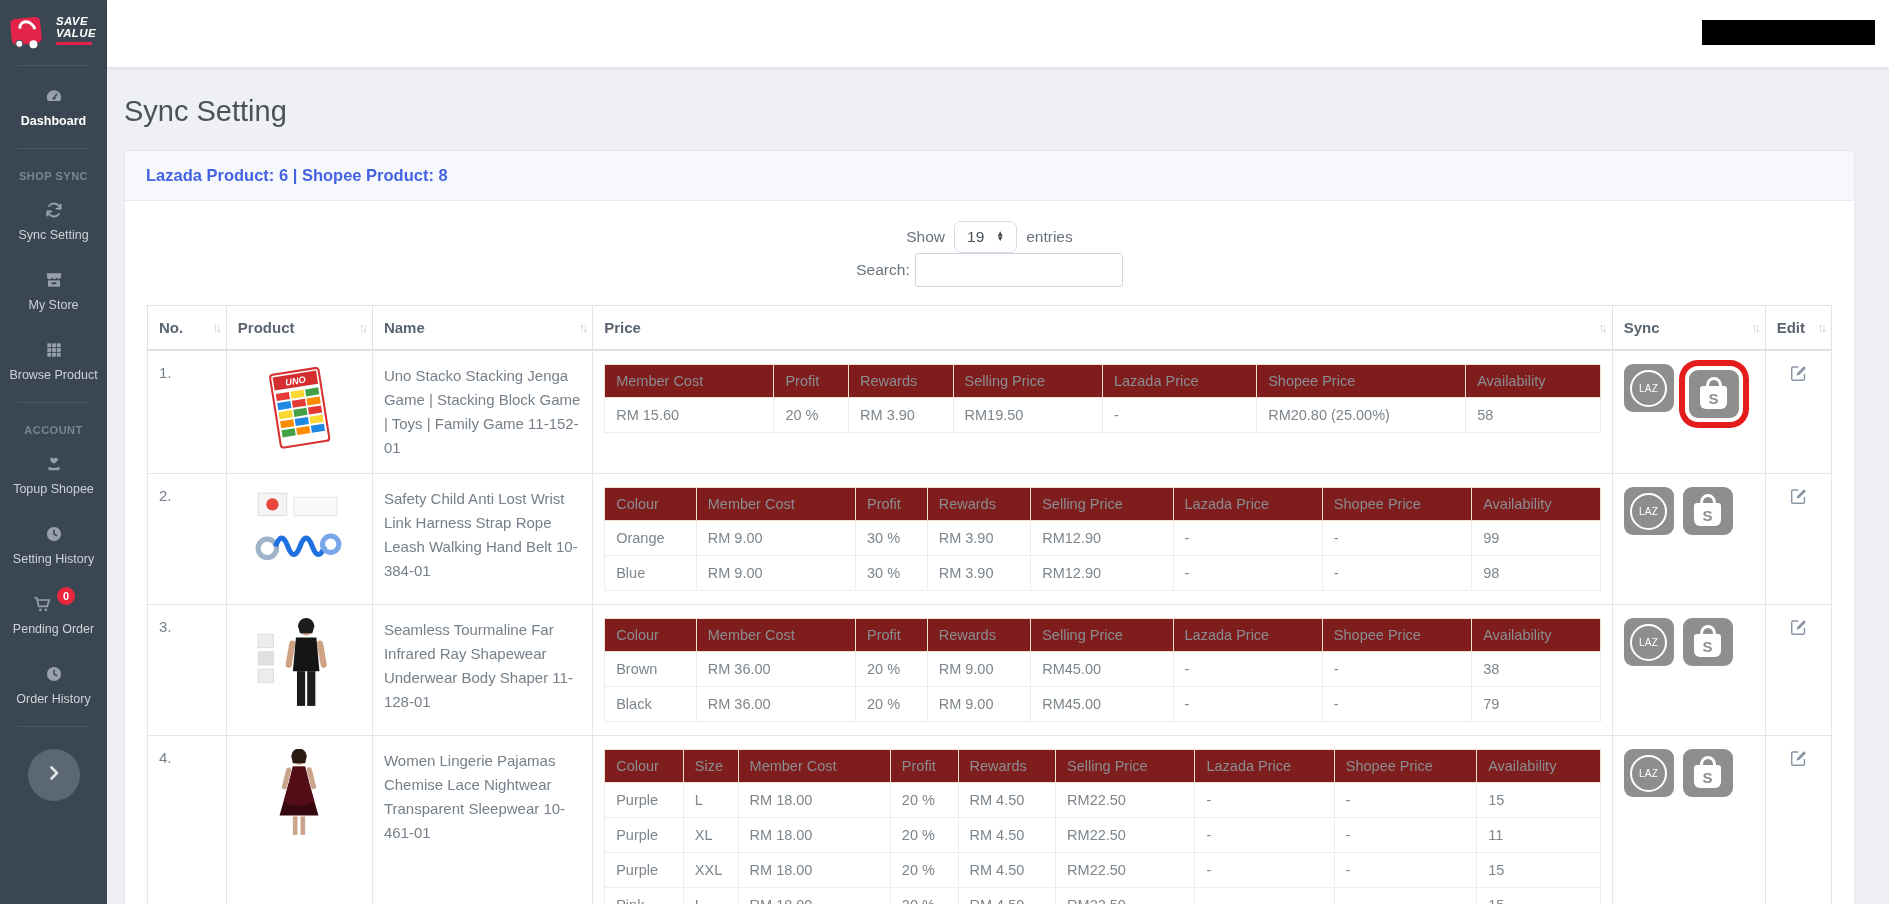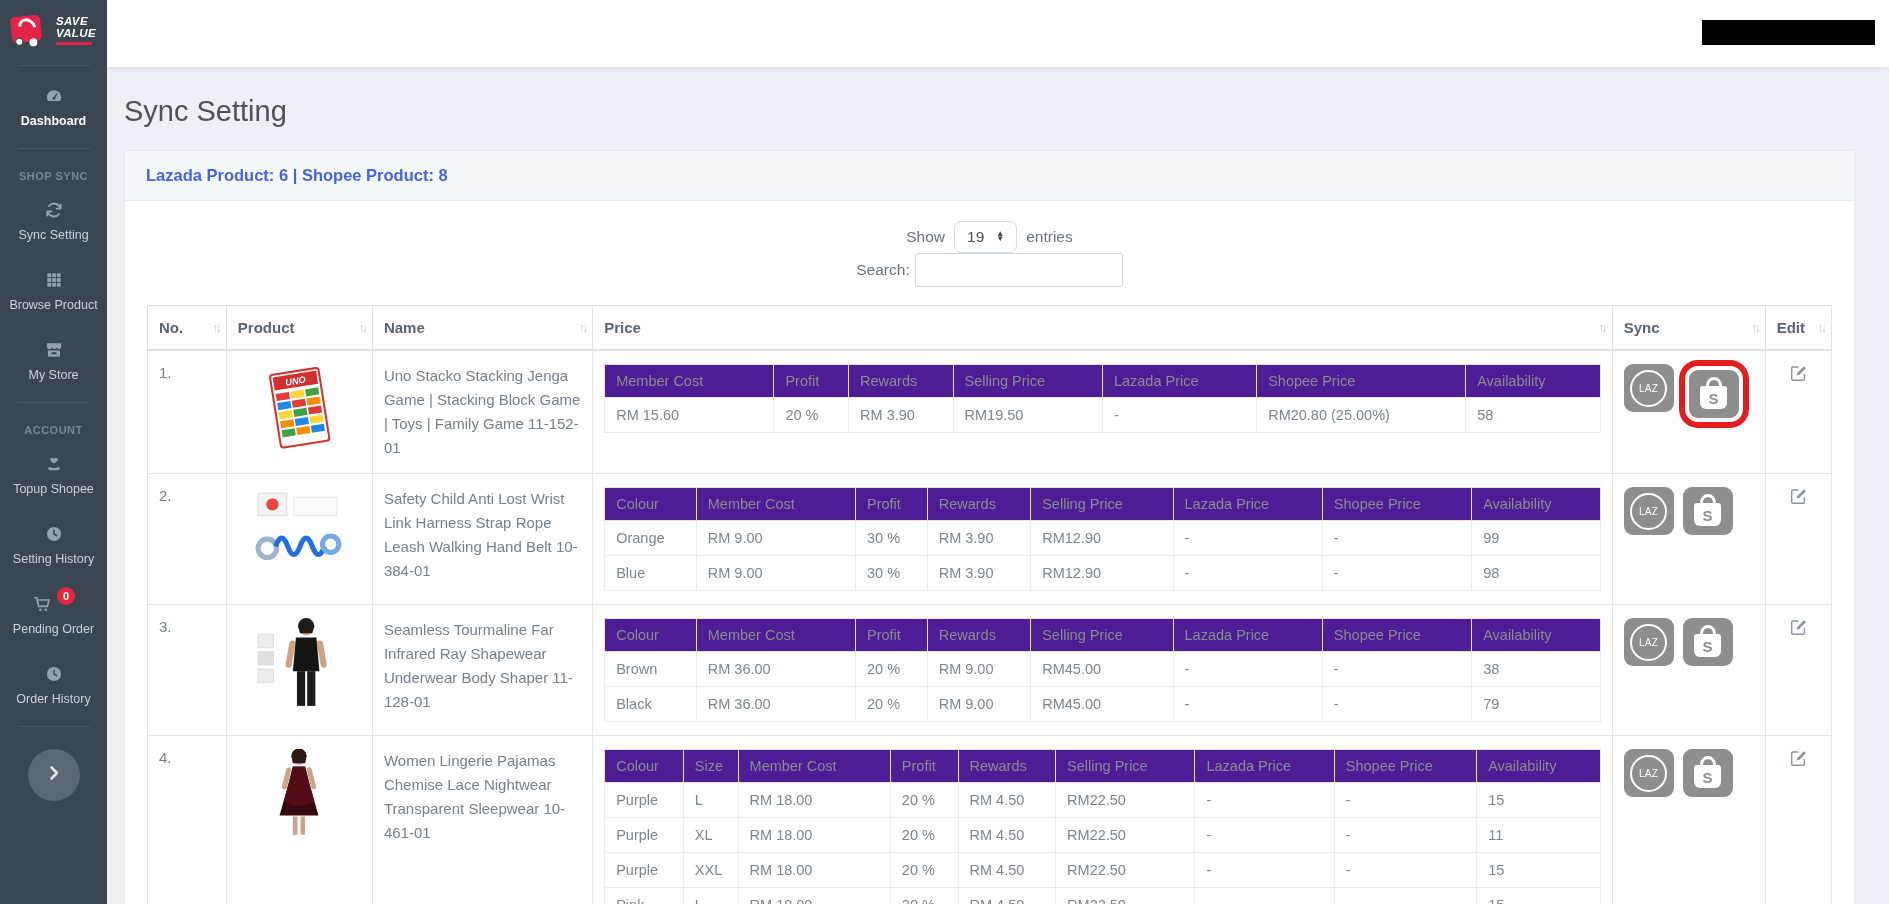--- a/index.html
+++ b/index.html
@@ -9,21 +9,21 @@
     font-family:"Liberation Sans", sans-serif;
     background:#eef0f5; color:#76808a;
   }
   .app { display:flex; width:1889px; height:904px; }
 
   
   .sidebar {
     width:107px; flex:0 0 107px; background:#3a4651; height:904px;
     display:flex; flex-direction:column; align-items:center;
   }
-  .logo { display:flex; align-items:flex-start; gap:15px; padding:16px 4px 14px; }
+  .logo { display:flex; align-items:center; gap:15px; padding:16px 4px 14px; }
   .logo-bag {
     width:30px; height:26px; background:#e4234a; border-radius:5px;
     position:relative; transform:rotate(-6deg); flex:0 0 auto;
   }
   .logo-bag::before {
     content:""; position:absolute; top:3px; left:7px; width:13px; height:10px;
     border:3px solid #fff; border-radius:50%;
     border-bottom-color:transparent; border-right-color:transparent;
     transform:rotate(45deg);
   }
@@ -107,21 +107,21 @@
     font-size:15px; color:#76808a; background:#fff;
   }
   td.cell-no { padding-top:15px; }
   td.cell-product { text-align:center; }
   td.cell-product svg { width:98px; height:92px; }
   td.cell-name { line-height:1.6; color:#7b8691; }
 
   
   table.sub { width:100%; border-collapse:collapse; table-layout:fixed; }
   table.sub th {
-    background:#4c1d95; border:1px solid #f0e1d0; color:#8a8d92;
+    background:#7f1d1d; border:1px solid #f0e1d0; color:#8a8d92;
     font-weight:normal; font-size:14.5px; text-align:left; padding:8px 11px; white-space:nowrap;
   }
   table.sub td {
     background:#fff; border:1px solid #f0ece6; color:#7d868d;
     font-size:14.5px; padding:9px 11px; white-space:nowrap;
   }
 
   
   td.cell-sync { white-space:nowrap; padding-top:16px; padding-left:14px; }
   .sync-btn {
@@ -175,41 +175,41 @@
         <div class="nav-item">
           <span class="nicon"><svg viewBox="0 0 24 24" fill="none" stroke="currentColor" stroke-width="2.3" stroke-linecap="round" stroke-linejoin="round">
               <path d="M20 5.5v4.8h-4.8"></path>
               <path d="M4 18.5v-4.8h4.8"></path>
               <path d="M19.4 10.3A7.6 7.6 0 006 7.2M4.6 13.7A7.6 7.6 0 0018 16.8"></path>
             </svg></span>
           <div class="nlabel">Sync Setting</div>
         </div>
         <div class="nav-item">
           <span class="nicon"><svg viewBox="0 0 24 24" fill="currentColor">
+              <path d="M3.5 4h17v4.2a2.6 2.6 0 01-2.6 2.6 2.7 2.7 0 01-2.6-2 2.8 2.8 0 01-2.8 2 2.8 2.8 0 01-2.8-2 2.7 2.7 0 01-2.6 2A2.6 2.6 0 013.5 8.2z"></path>
+              <path d="M4.8 12.5h14.4V20H4.8z"></path>
+              <rect x="9" y="14.6" width="6" height="2.6" rx=".6" fill="#3a4651"></rect>
+            </svg></span>
+          <div class="nlabel">My Store</div>
+        </div>
+        <div class="nav-item">
+          <span class="nicon"><svg viewBox="0 0 24 24" fill="currentColor">
               <g>
                 <rect x="4" y="4" width="4.6" height="4.6"></rect>
                 <rect x="9.7" y="4" width="4.6" height="4.6"></rect>
                 <rect x="15.4" y="4" width="4.6" height="4.6"></rect>
                 <rect x="4" y="9.7" width="4.6" height="4.6"></rect>
                 <rect x="9.7" y="9.7" width="4.6" height="4.6"></rect>
                 <rect x="15.4" y="9.7" width="4.6" height="4.6"></rect>
                 <rect x="4" y="15.4" width="4.6" height="4.6"></rect>
                 <rect x="9.7" y="15.4" width="4.6" height="4.6"></rect>
                 <rect x="15.4" y="15.4" width="4.6" height="4.6"></rect>
               </g>
             </svg></span>
           <div class="nlabel">Browse Product</div>
-        </div>
-        <div class="nav-item">
-          <span class="nicon"><svg viewBox="0 0 24 24" fill="currentColor">
-              <path d="M3.5 4h17v4.2a2.6 2.6 0 01-2.6 2.6 2.7 2.7 0 01-2.6-2 2.8 2.8 0 01-2.8 2 2.8 2.8 0 01-2.8-2 2.7 2.7 0 01-2.6 2A2.6 2.6 0 013.5 8.2z"></path>
-              <path d="M4.8 12.5h14.4V20H4.8z"></path>
-              <rect x="9" y="14.6" width="6" height="2.6" rx=".6" fill="#3a4651"></rect>
-            </svg></span>
-          <div class="nlabel">My Store</div>
         </div>
         <div class="side-divider"></div>
         <div class="nav-section">ACCOUNT</div>
         <div class="nav-item">
           <span class="nicon"><svg viewBox="0 0 24 24" fill="currentColor">
               <path d="M12 6.2c.9-2.8 5.1-2.1 4.5.9-.4 1.7-2.9 3.4-4.5 4.4-1.6-1-4.1-2.7-4.5-4.4-.6-3 3.6-3.7 4.5-.9z"></path>
               <path d="M4.5 16.5c2.6-1.7 4.4.2 7.5.2s4.9-1.9 7.5-.2l-1.8 2.9H6.3z"></path>
             </svg></span>
           <div class="nlabel">Topup Shopee</div>
         </div>

